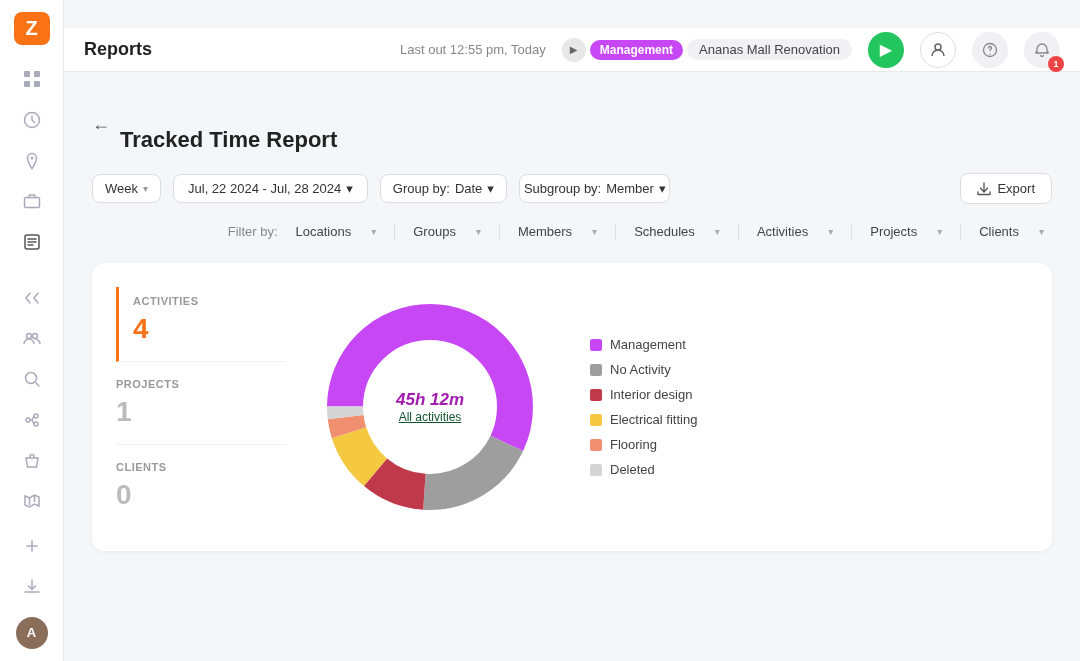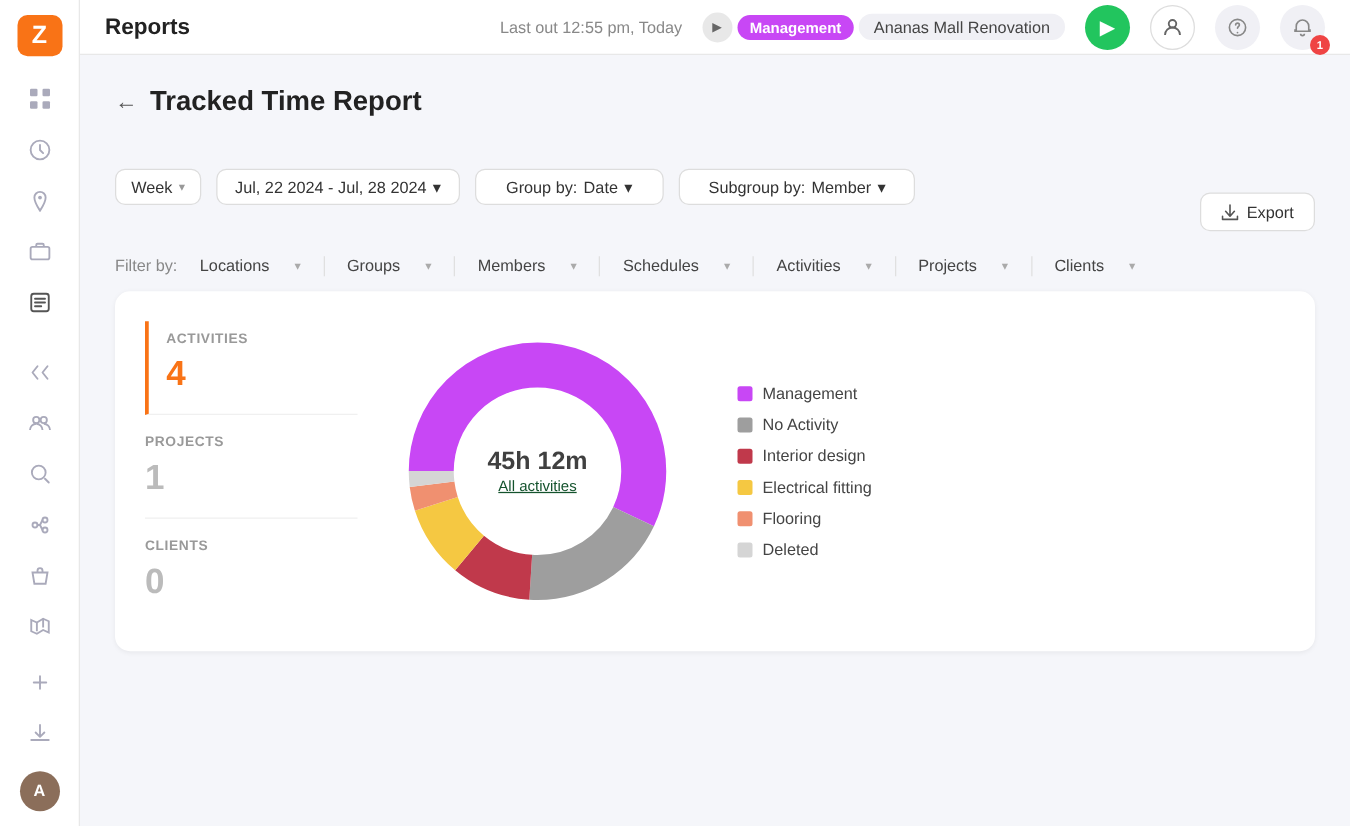--- a/index.html
+++ b/index.html
@@ -64,20 +64,21 @@
     
     .topbar {
       background: #fff;
       border-bottom: 1px solid #e8e8e8;
       height: 44px;
       display: flex;
       align-items: center;
       padding: 0 20px;
       gap: 16px;
       flex-shrink: 0;
+      margin-top: 28px;
     }
     .topbar-title {
       font-size: 18px;
       font-weight: 600;
       color: #222;
       flex: 1;
     }
     .topbar-info {
       font-size: 13px;
       color: #888;
@@ -147,20 +148,21 @@
       background: none;
       border: none;
       cursor: pointer;
       font-size: 18px;
       color: #555;
     }
     .page-title {
       font-size: 22px;
       font-weight: 700;
       color: #222;
+      margin-top: 31px;
     }
 
     
     .filters-row {
       display: flex;
       align-items: center;
       gap: 12px;
       margin-bottom: 16px;
       flex-wrap: wrap;
     }
@@ -189,59 +191,59 @@
       font-size: 13px;
       color: #333;
     }
     .group-by {
       display: flex;
       align-items: center;
       gap: 5px;
       background: #fff;
       border: 1px solid #ddd;
       border-radius: 8px;
-      padding: 6px 24px;
+      padding: 6px 12px;
       cursor: pointer;
       font-size: 13px;
       color: #333;
     }
     .subgroup-by {
       display: flex;
       align-items: center;
       gap: 5px;
       background: #fff;
       border: 1px solid #ddd;
       border-radius: 8px;
-      padding: 6px 23px;
+      padding: 6px 4px;
       cursor: pointer;
       font-size: 13px;
       color: #333;
     }
     .export-btn {
       margin-left: auto;
       display: flex;
       align-items: center;
       gap: 6px;
       background: #fff;
       border: 1px solid #ddd;
       border-radius: 8px;
       padding: 7px 16px;
       cursor: pointer;
       font-size: 13px;
       color: #333;
-      margin-top: 40px;
     }
 
     
     .filterby-row {
       display: flex;
       align-items: center;
       gap: 10px;
-      margin-bottom: 9px;
+      margin-bottom: 20px;
       flex-wrap: wrap;
+      justify-content: flex-end;
     }
     .filterby-label {
       font-size: 13px;
       color: #888;
     }
     .filterby-btn {
       display: flex;
       align-items: center;
       gap: 20px;
       background: none;
@@ -317,23 +319,24 @@
       flex-shrink: 0;
     }
     .donut-center-text {
       position: absolute;
       top: 50%;
       left: 50%;
       transform: translate(-50%, -50%);
       text-align: center;
     }
     .donut-time {
-      font-size: 20px;
+      font-size: 17px;
       font-weight: 700;
-      color: #404040;
+      color: #a21caf;
+      font-style: italic;
     }
     .donut-sub {
       font-size: 12px;
       color: #14532d;
       text-decoration: underline;
     }
 
     
     .legend {
       display: flex;

